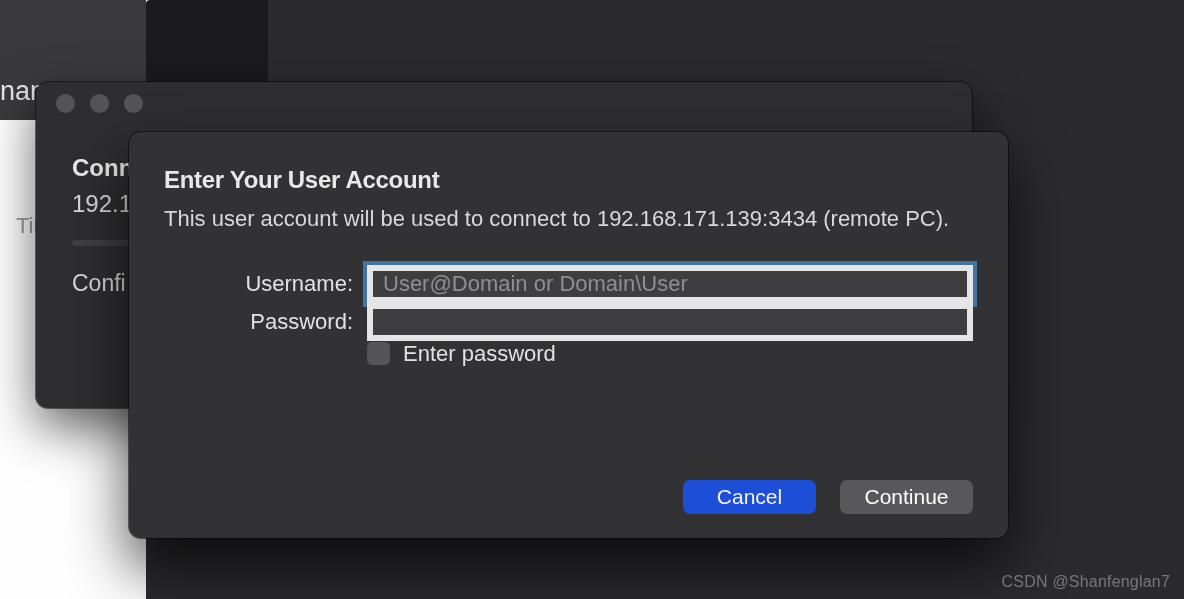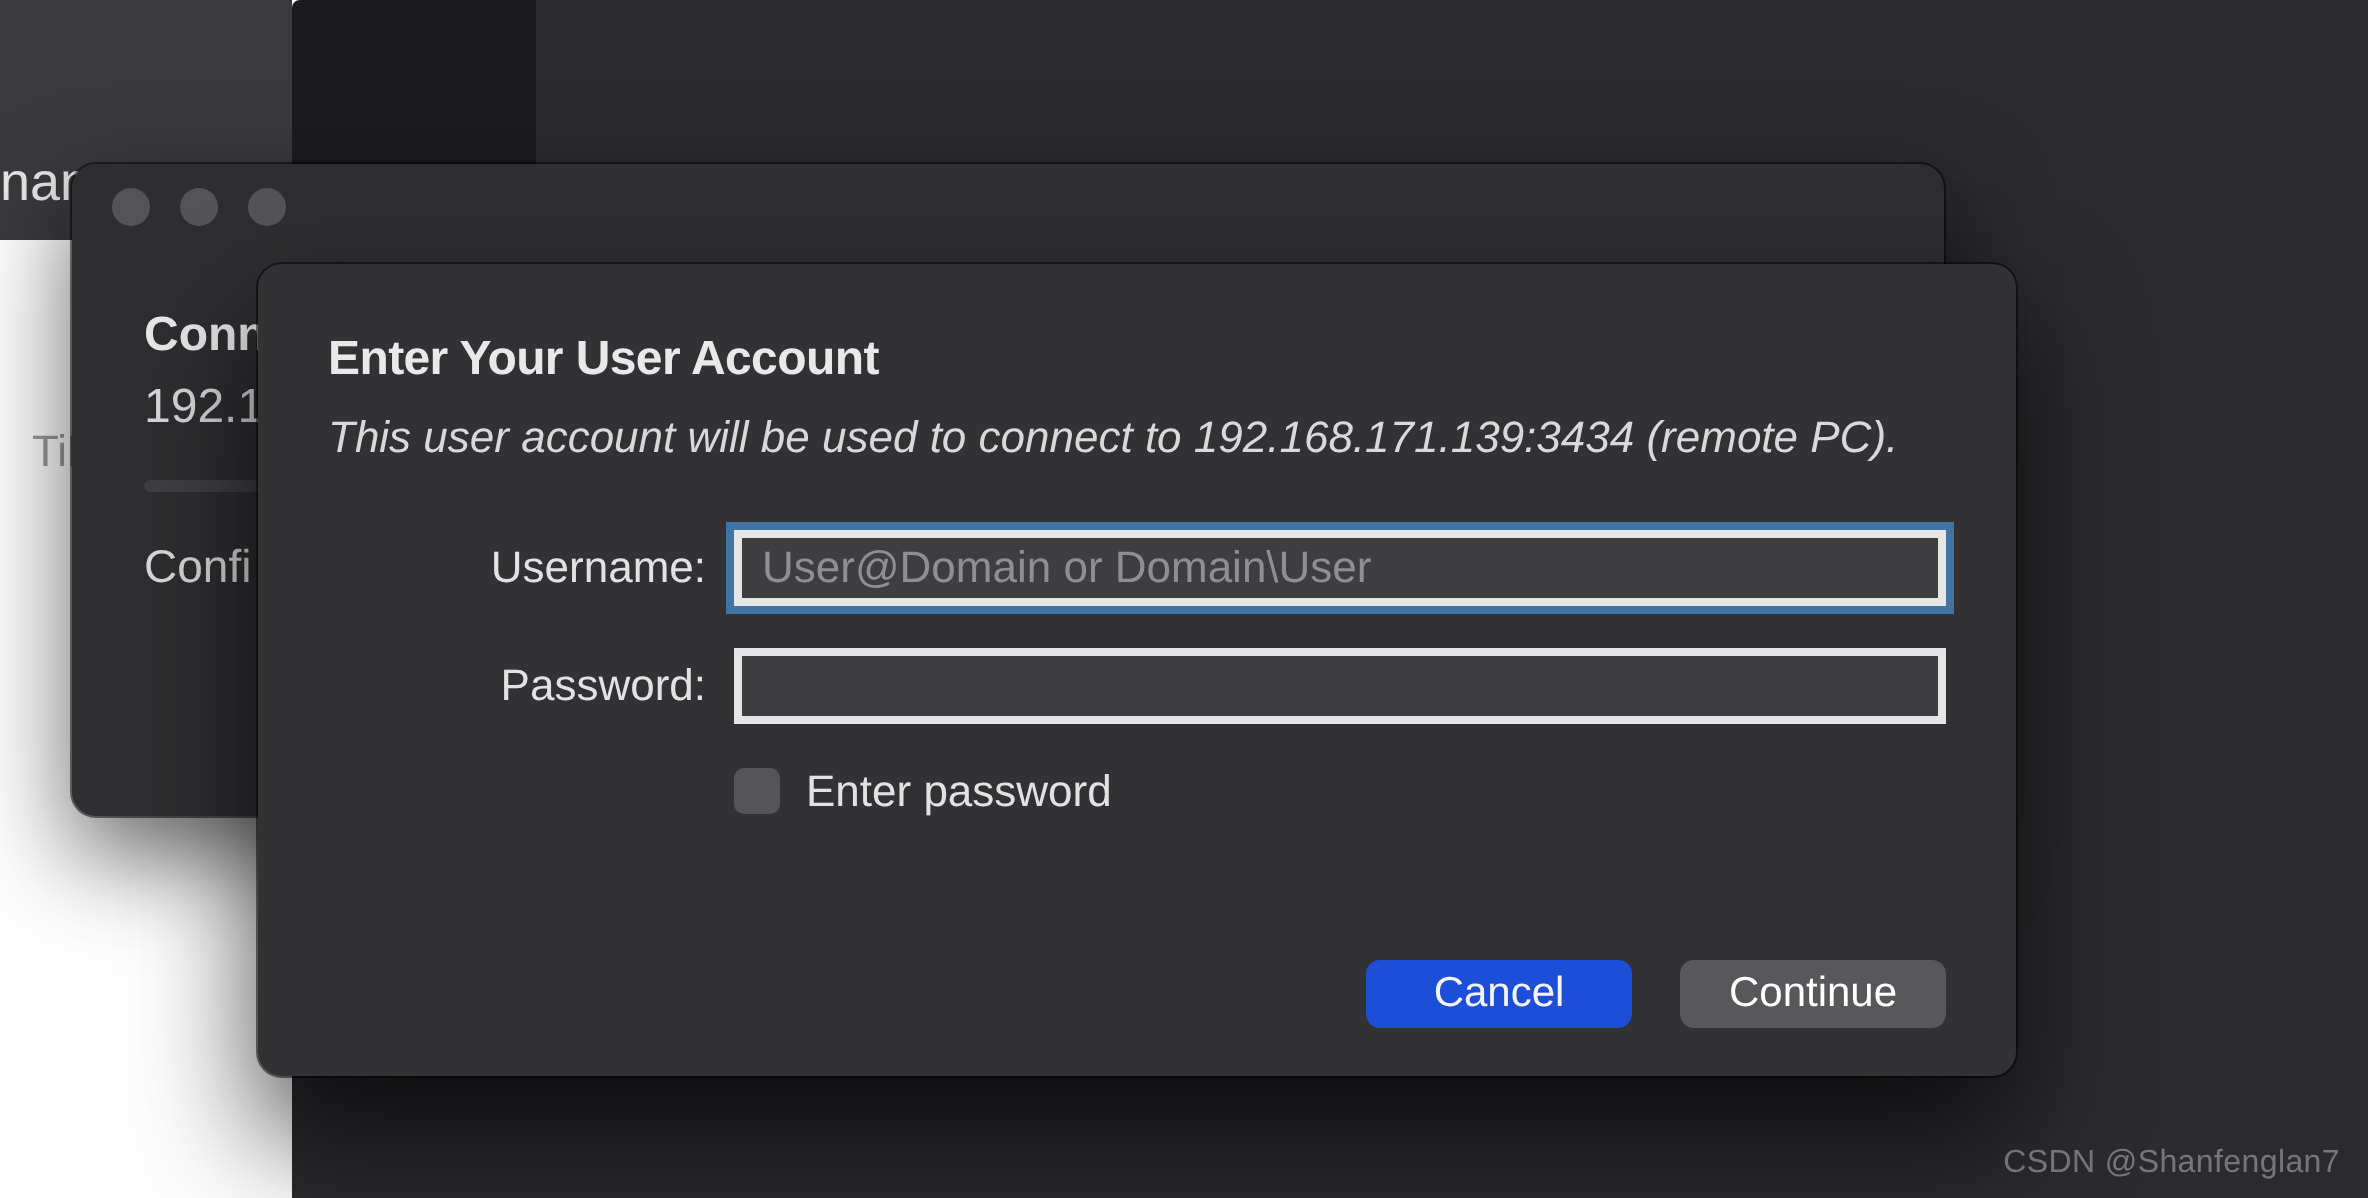--- a/index.html
+++ b/index.html
@@ -167,43 +167,41 @@
       font-size: 24px;
       font-weight: 700;
       letter-spacing: -0.3px;
     }
     .modal-desc {
       font-size: 22px;
       line-height: 1.4;
       margin-top: 10px;
       color: #d9d9da;
       font-weight: 400;
-      font-style: italic;
     }
 
     .form {
       margin-top: 30px;
     }
     .field-row {
       display: flex;
       align-items: center;
-      margin-bottom: 21px;
     }
     .field-label {
       width: 203px;
       text-align: right;
       padding-right: 14px;
       font-size: 22px;
       color: #e2e2e3;
     }
     .field-input {
       flex: 1;
       height: 38px;
       background: #3e3e40;
-      border: 4px solid #e5e5e5;
+      border: 6px solid #e5e5e5;
       border-radius: 0;
       color: #e9e9ea;
       font-size: 22px;
       padding: 0 10px;
       outline: none;
     }
     .field-input::placeholder {
       color: #8f8f92;
     }
     .field-input.focused {

